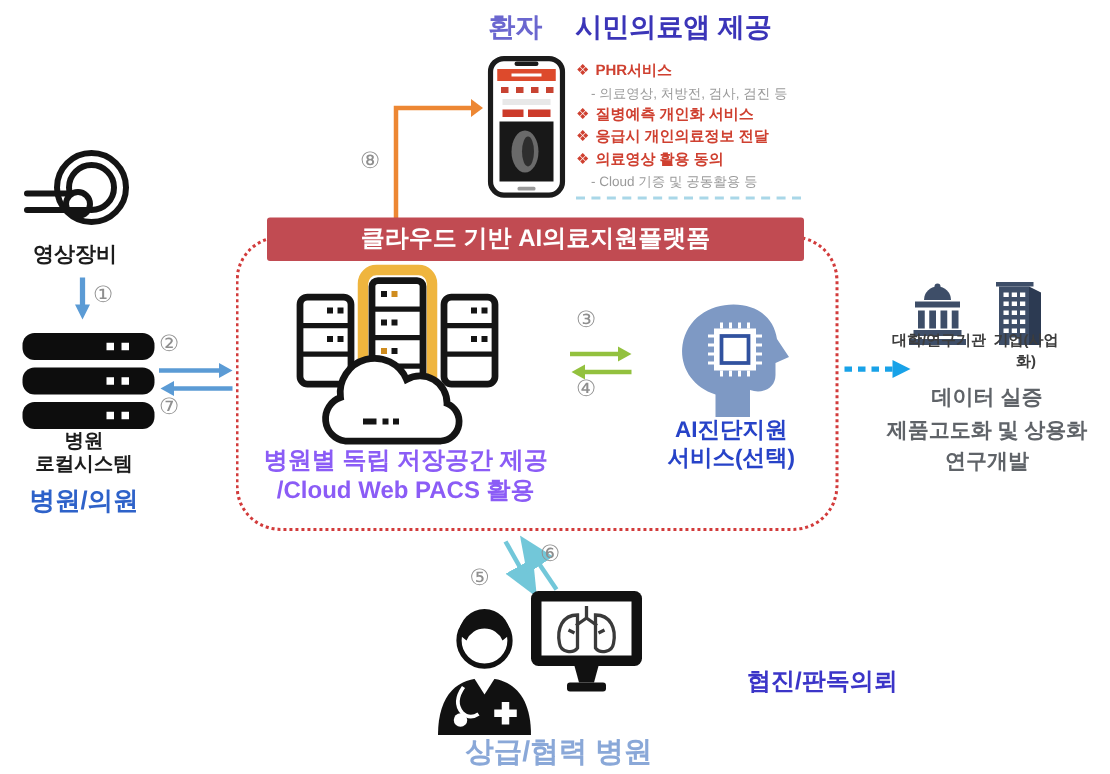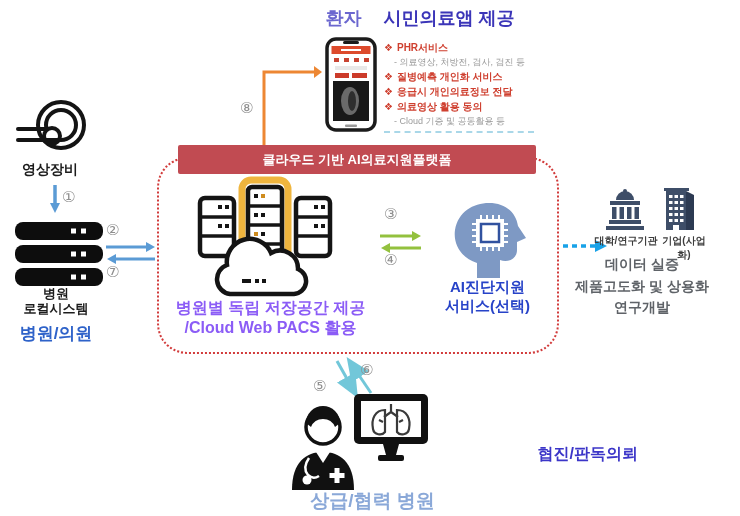--- a/index.html
+++ b/index.html
@@ -7,31 +7,31 @@
           font-family:"Liberation Sans","DejaVu Sans",sans-serif;}
   .abs{position:absolute;}
   .num{position:absolute;color:#8f8f8f;font-size:15px;line-height:1;font-weight:400;}
   .title{left:300px;top:6px;width:240px;text-align:center;font-size:18px;font-weight:bold;}
   .title .p1{color:#6b67cf;}
   .title .p2{color:#3b35b8;margin-left:22px;}
   .app-panel{left:384px;top:42px;width:150px;padding-bottom:4px;border-bottom:2px dashed #a9d7e8;}
   .app-item{display:flex;align-items:baseline;gap:4px;color:#cf4030;font-size:10px;font-weight:bold;margin-bottom:3px;line-height:1.2;}
   .app-sub{color:#9a9a9a;font-size:9px;font-weight:normal;margin:0 0 3px 10px;line-height:1.2;}
   .banner{left:178px;top:145px;width:358px;height:29px;background:#c14b52;color:#fff;
-          font-size:13px;font-weight:bold;text-align:center;line-height:29px;z-index:3;border-radius:2px;}
+          font-size:16px;font-weight:bold;text-align:center;line-height:29px;z-index:3;border-radius:2px;}
   .dashed-box{left:157px;top:157px;width:398px;height:193px;border:2.5px dotted #d23b3b;border-radius:30px;z-index:1;}
   .storage-label{left:168px;top:298px;width:205px;text-align:center;color:#8b5cf6;font-size:16px;font-weight:bold;line-height:1.25;z-index:2;}
   .ai-label{left:430px;top:278px;width:115px;text-align:center;color:#2743c8;font-size:15px;font-weight:bold;line-height:1.25;z-index:2;}
   .imaging-label{left:8px;top:161px;width:84px;text-align:center;color:#1c1c1c;font-size:14px;font-weight:600;}
   .local-label{left:6px;top:287px;width:100px;text-align:center;color:#1c1c1c;font-size:13px;font-weight:600;line-height:1.15;}
   .org-label{left:6px;top:322px;width:100px;text-align:center;color:#2e62c9;font-size:17px;font-weight:bold;}
-  .bldg-label{top:234px;text-align:center;color:#3c3c3c;font-size:10px;font-weight:600;}
-  .outcome{left:572px;top:254px;width:140px;text-align:center;color:#5f6368;font-size:14px;font-weight:600;line-height:1.55;}
+  .bldg-label{top:220px;text-align:center;color:#3c3c3c;font-size:10px;font-weight:600;}
+  .outcome{left:588px;top:254px;width:140px;text-align:center;color:#5f6368;font-size:14px;font-weight:600;line-height:1.55;}
   .hospital-label{left:280px;top:488px;width:185px;text-align:center;color:#8aa8d8;font-size:19px;font-weight:bold;}
-  .referral-label{left:498px;top:444px;width:140px;color:#3b35c8;font-size:16px;font-weight:bold;text-align:right;}
+  .referral-label{left:498px;top:444px;width:140px;color:#3b35c8;font-size:16px;font-weight:bold;}
   svg{display:block;}
 </style>
 </head>
 <body>
 
 <div class="canvas">
 
   <div class="abs title">
     <span class="p1">환자</span><span class="p2">시민의료앱 제공</span>
   </div>

